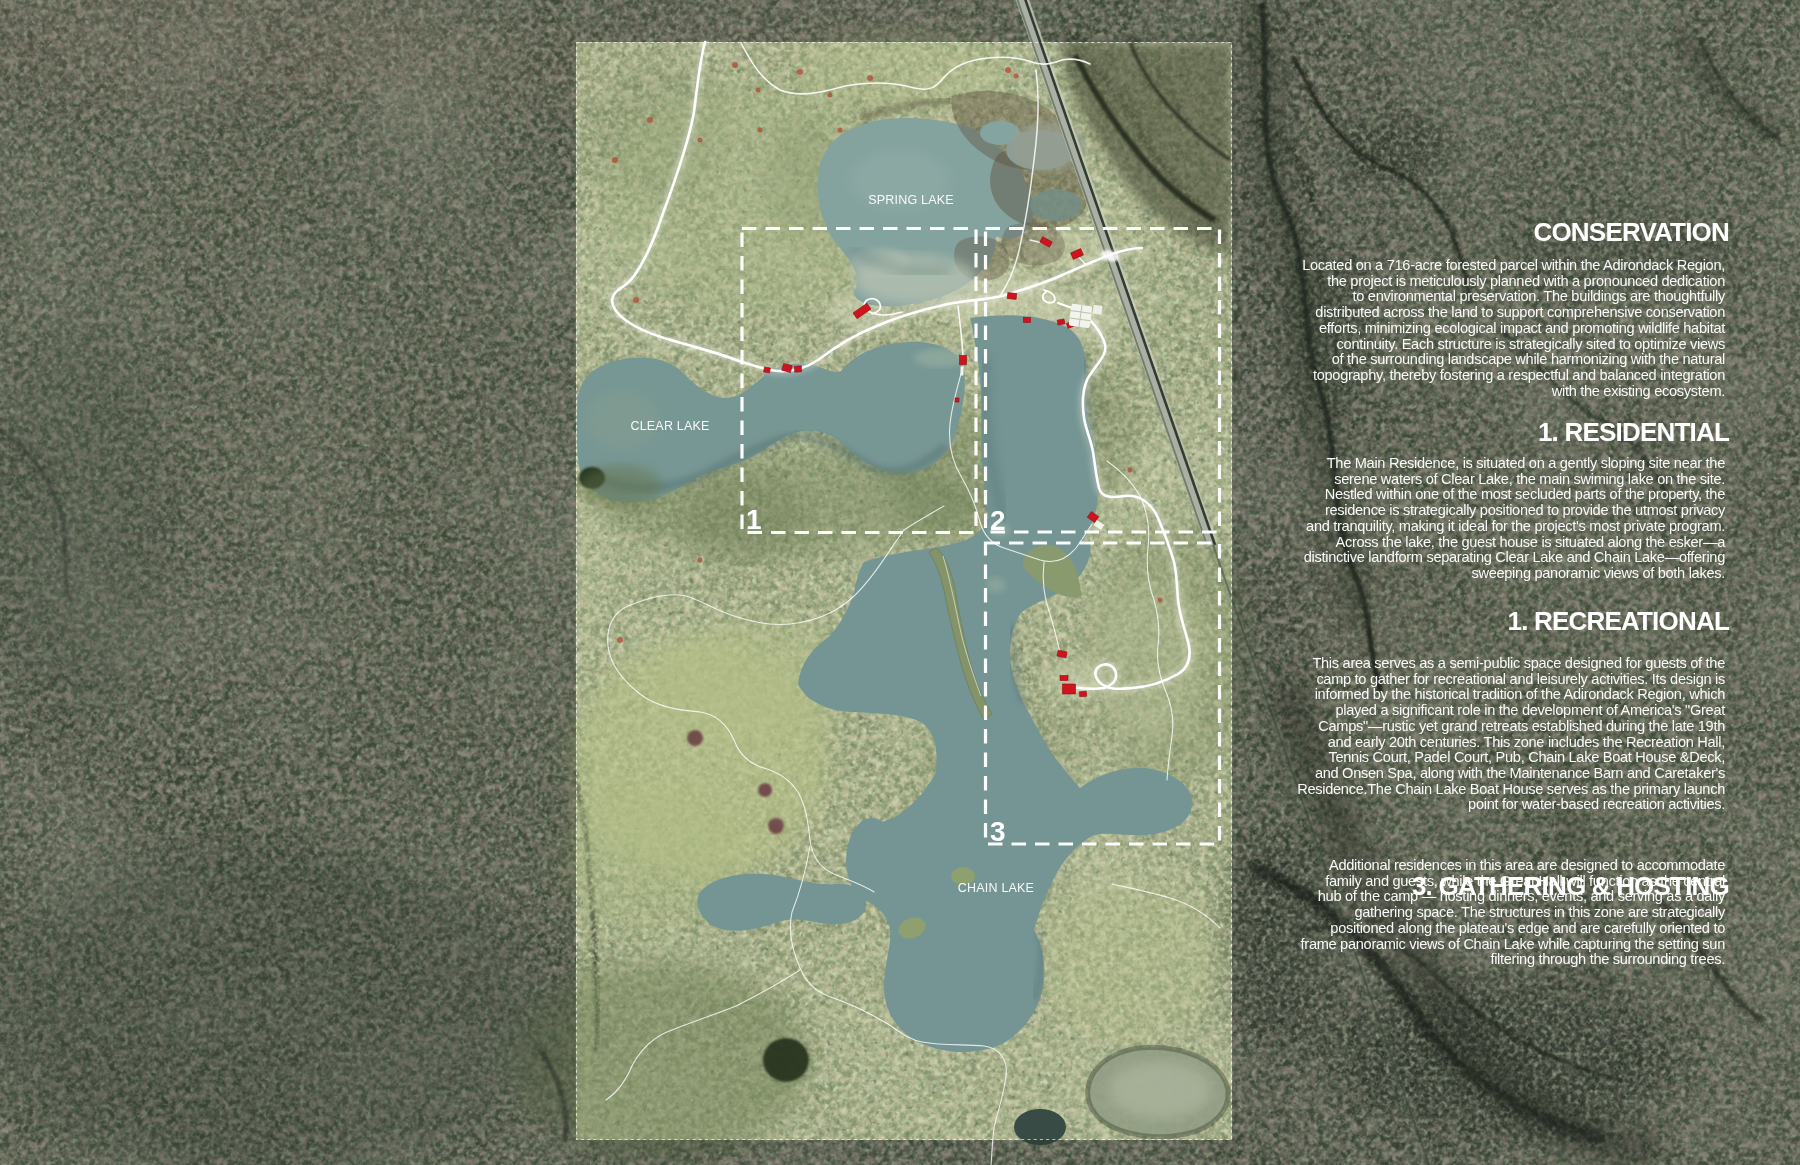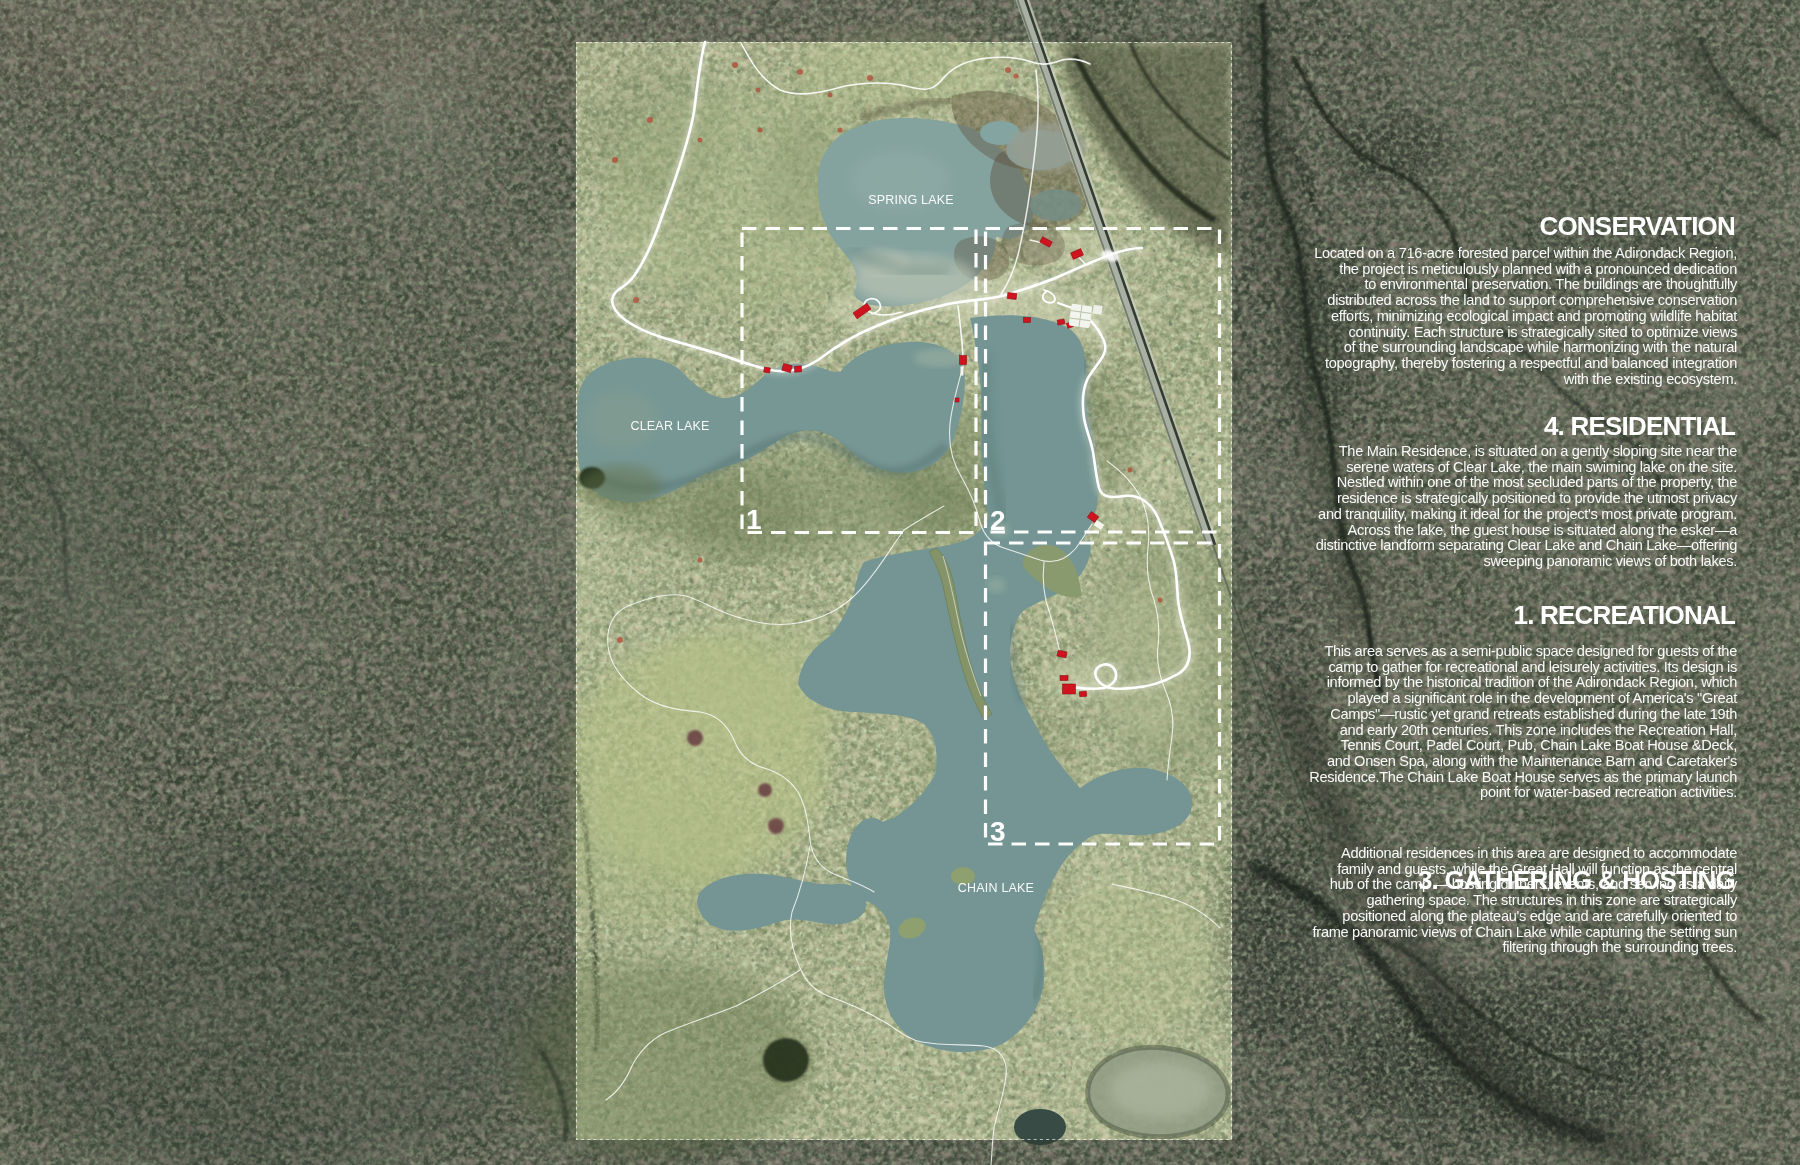--- a/index.html
+++ b/index.html
@@ -1,20 +1,20 @@
 <!DOCTYPE html>
 <html><head>
 <meta charset="utf-8">
 <style>
   html,body{margin:0;padding:0}
   .page{position:relative;width:1800px;height:1165px;overflow:hidden;background:#525f49;font-family:"Liberation Sans",sans-serif}
   .page svg{position:absolute;left:0;top:0}
   .col{position:absolute;right:63px;top:0;width:470px;text-align:right;color:#fff}
-  .col h2{font-size:26px;font-weight:bold;letter-spacing:-0.8px;margin:2px;line-height:1}
-  .col p{font-size:14.6px;line-height:15.7px;letter-spacing:-0.3px;margin:0;font-weight:normal;color:rgba(255,255,255,0.97)}
+  .col h2{font-size:26px;font-weight:bold;letter-spacing:-0.8px;margin:8px;line-height:1}
+  .col p{font-size:14.6px;line-height:15.7px;letter-spacing:-0.3px;margin:12px;font-weight:normal;color:rgba(255,255,255,0.97)}
   .b{position:absolute;left:0;right:0}
 </style>
 </head>
 <body>
 <div class="page">
 <svg width="1800" height="1165" viewBox="0 0 1800 1165">
 <defs>
   <filter id="blotch" x="0" y="0" width="1800" height="1165" filterUnits="userSpaceOnUse">
     <feTurbulence type="fractalNoise" baseFrequency="0.006 0.007" numOctaves="3" seed="17" result="n"></feTurbulence>
     <feColorMatrix in="n" type="matrix" values="0 0 0 0 0.76, 0 0 0 0 0.82, 0 0 0 0 0.64, 0.9 0.9 0.4 0 -0.95"></feColorMatrix>
@@ -322,21 +322,21 @@
 </svg>
 
 <div class="col" id="texts">
 <div class="b" style="top:211px">
         <h2>CONSERVATION</h2>
       </div>
 <div class="b" style="top:246px">
         <p>Located on a 716-acre forested parcel within the Adirondack Region,<br>the project is meticulously planned with a pronounced dedication<br>to environmental preservation. The buildings are thoughtfully<br>distributed across the land to support comprehensive conservation<br>efforts, minimizing ecological impact and promoting wildlife habitat<br>continuity. Each structure is strategically sited to optimize views<br>of the surrounding landscape while harmonizing with the natural<br>topography, thereby fostering a respectful and balanced integration<br>with the existing ecosystem.</p>
       </div>
 <div class="b" style="top:411px">
-        <h2>4. RESIDENTIAL</h2>
+        <h2>1. RESIDENTIAL</h2>
       </div>
 <div class="b" style="top:444px">
         <p>The Main Residence, is situated on a gently sloping site near the<br>serene waters of Clear Lake, the main swiming lake on the site.<br>Nestled within one of the most secluded parts of the property, the<br>residence is strategically positioned to provide the utmost privacy<br>and tranquility, making it ideal for the project's most private program.<br>Across the lake, the guest house is situated along the esker—a<br>distinctive landform separating Clear Lake and Chain Lake—offering<br>sweeping panoramic views of both lakes.</p>
       </div>
 <div class="b" style="top:600px">
         <h2>1. RECREATIONAL</h2>
       </div>
 <div class="b" style="top:644px">
         <p>This area serves as a semi-public space designed for guests of the<br>camp to gather for recreational and leisurely activities. Its design is<br>informed by the historical tradition of the Adirondack Region, which<br>played a significant role in the development of America's "Great<br>Camps"—rustic yet grand retreats established during the late 19th<br>and early 20th centuries. This zone includes the Recreation Hall,<br>Tennis Court, Padel Court, Pub, Chain Lake Boat House &amp;Deck,<br>and Onsen Spa, along with the Maintenance Barn and Caretaker's<br>Residence.The Chain Lake Boat House serves as the primary launch<br>point for water-based recreation activities.</p>
       </div>

